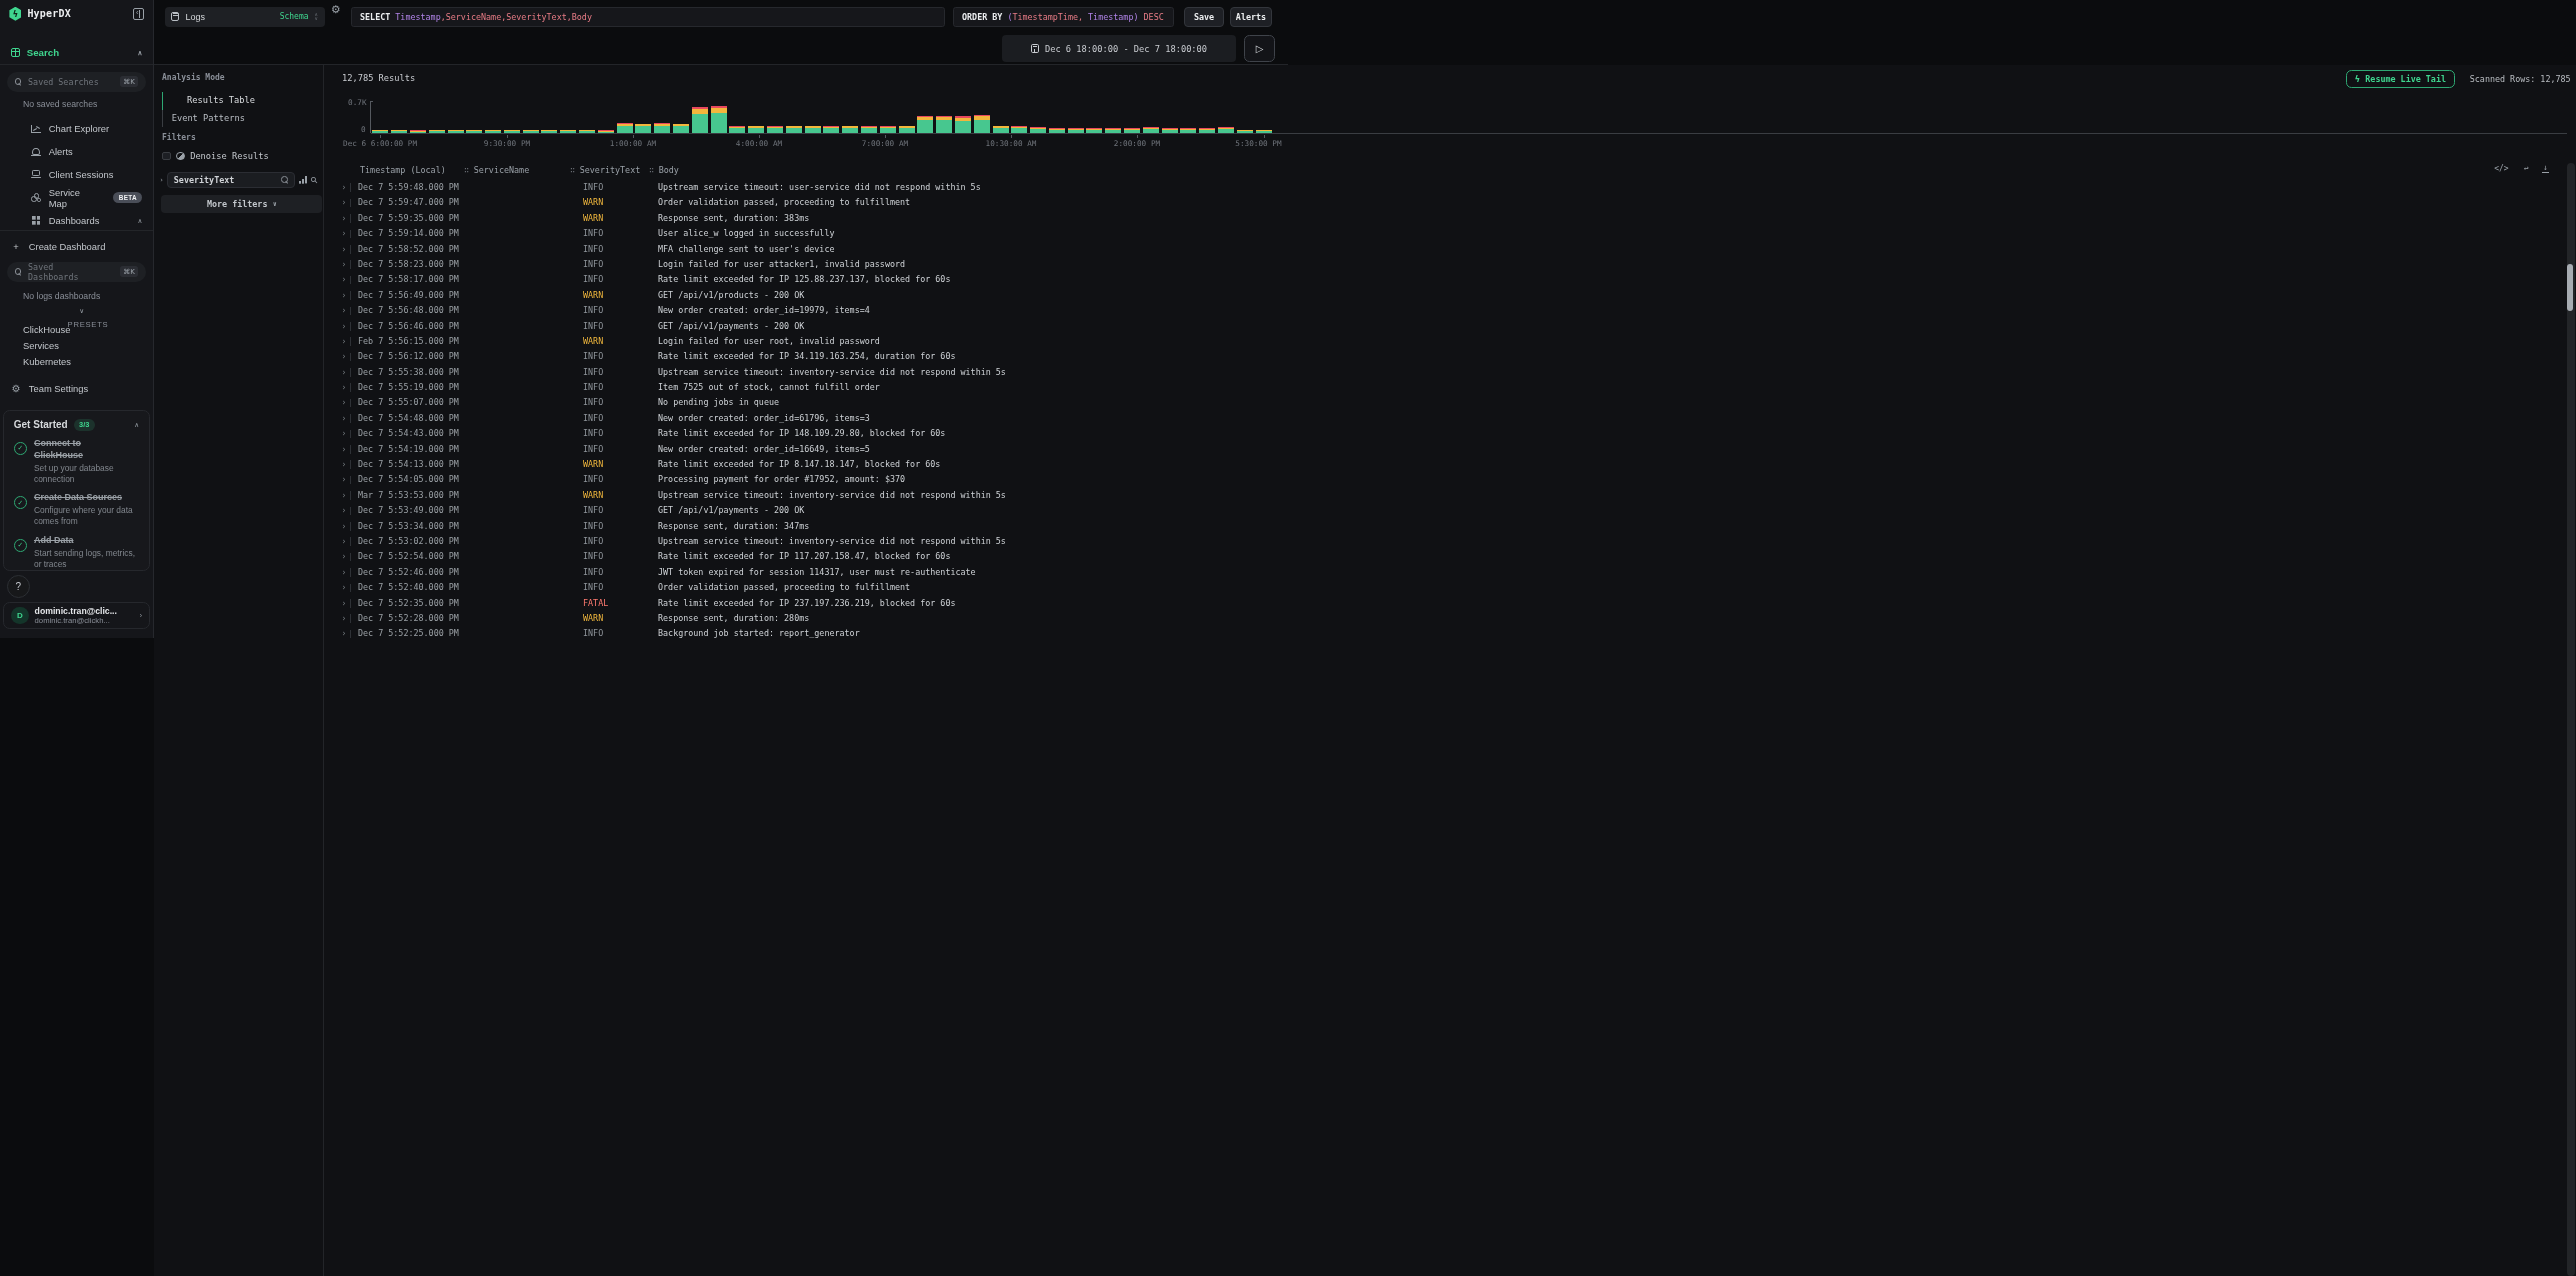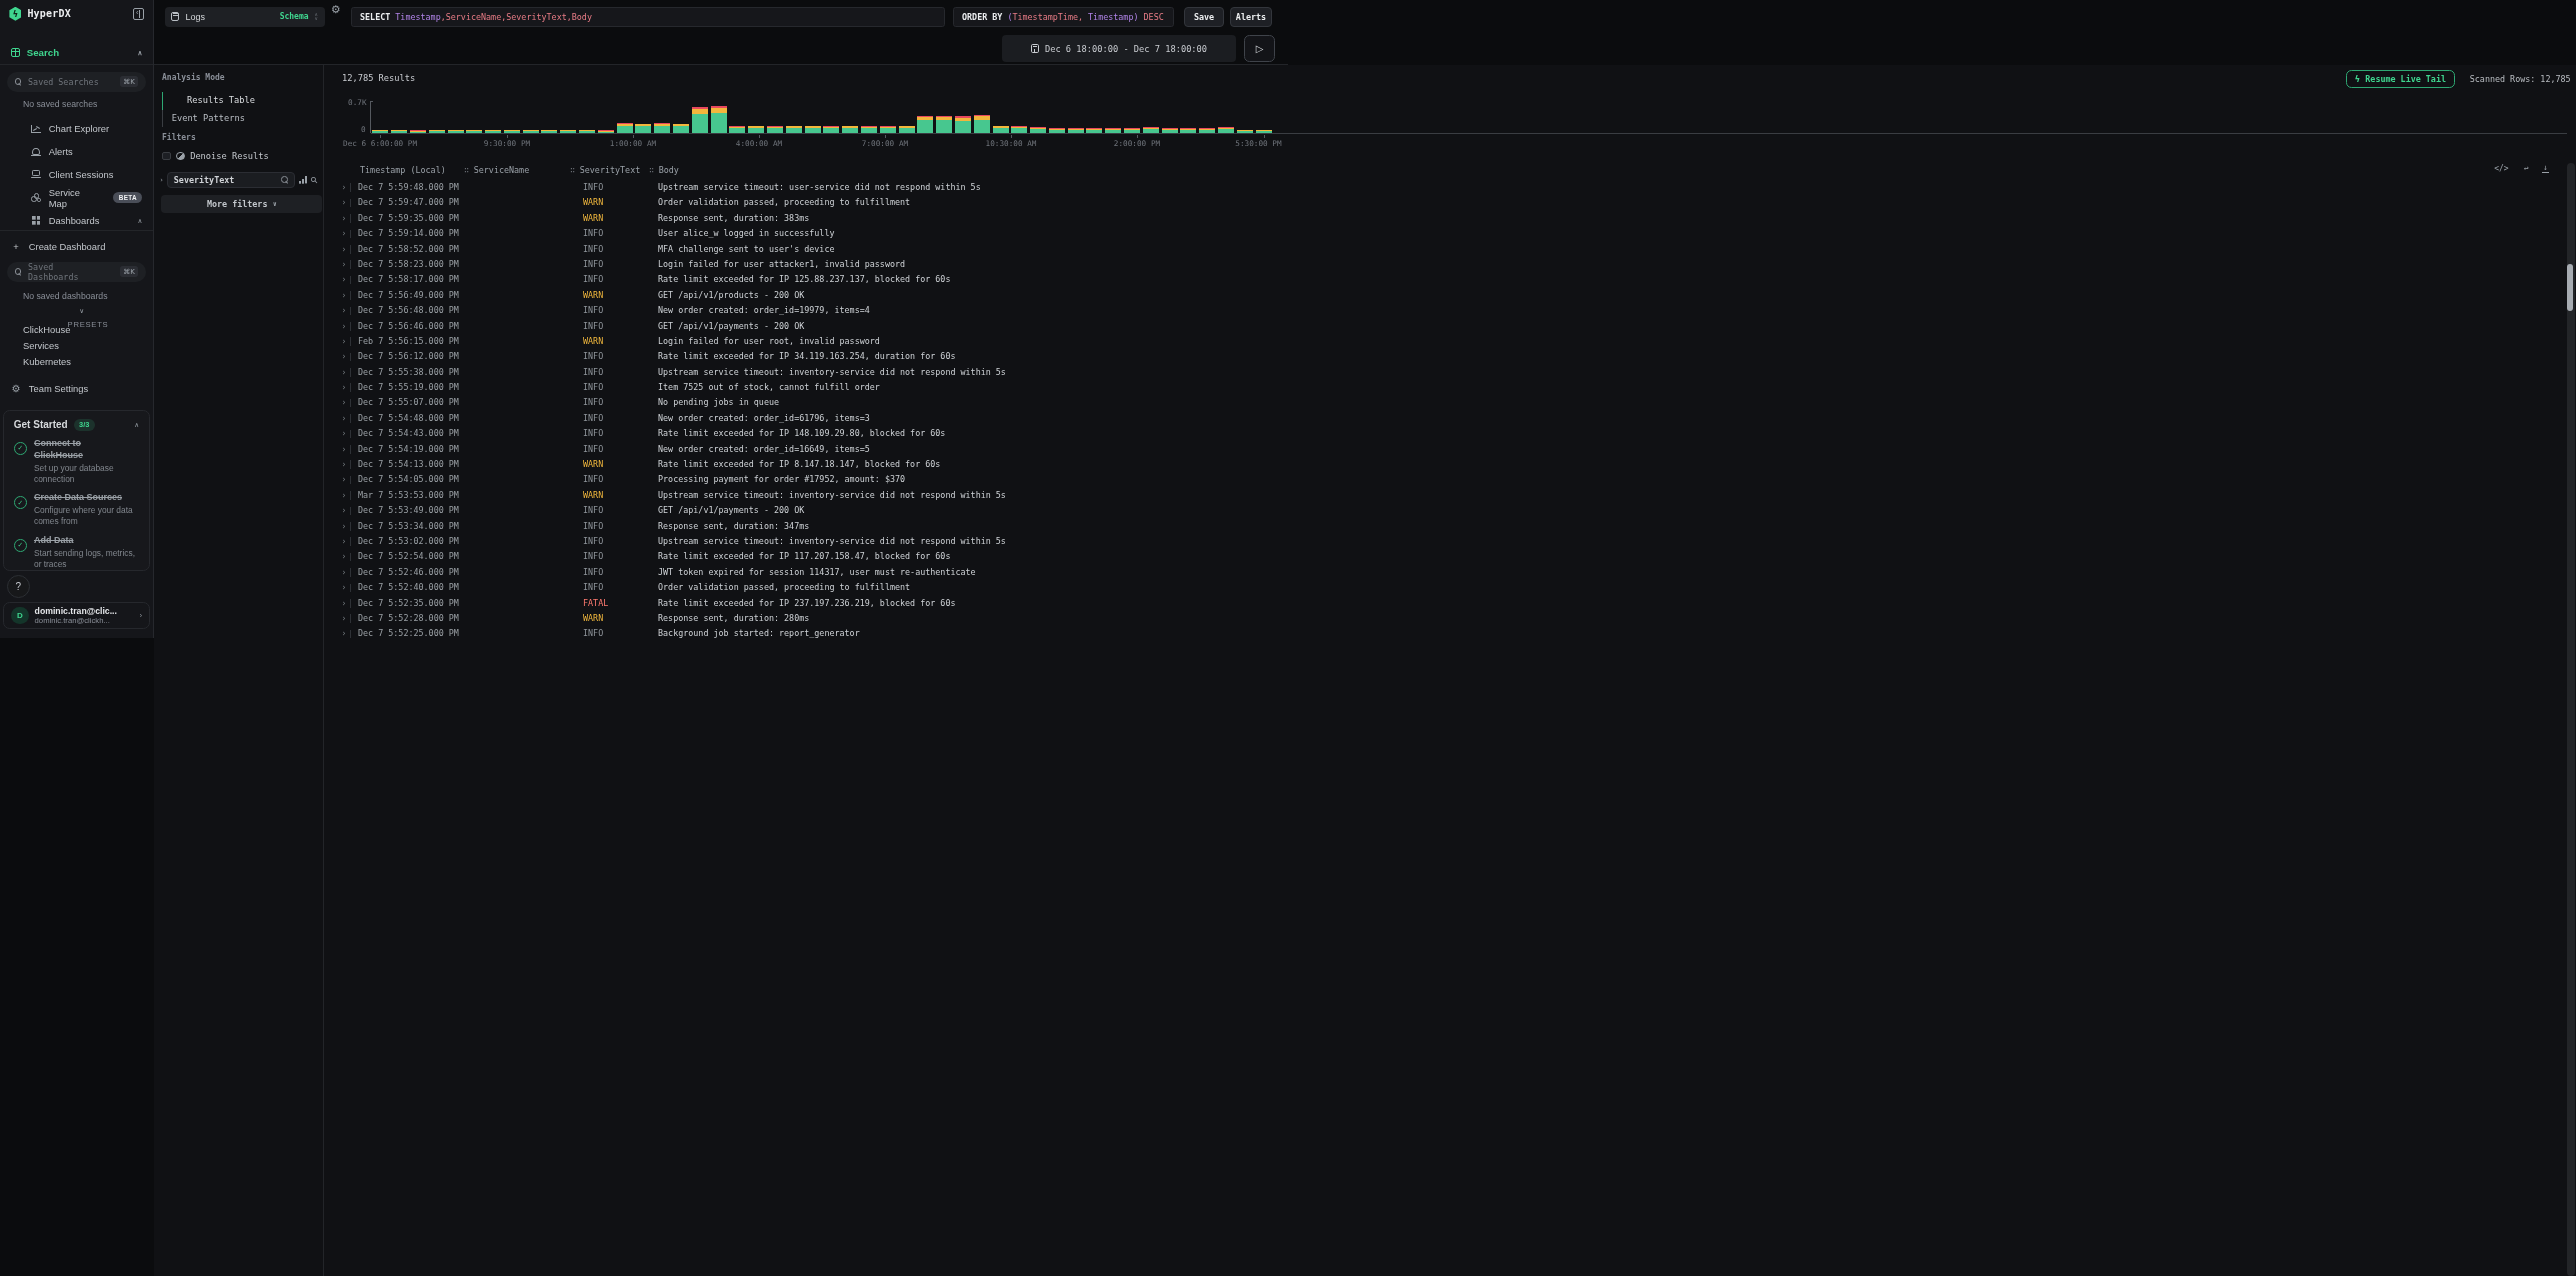--- a/index.html
+++ b/index.html
@@ -91,21 +91,21 @@
 
   
   #topbar { position:absolute; left:154px; top:0; width:1134px; height:65px;
     background:#0b0c0e; border-bottom:0.7px solid #232529; }
   .logs-btn { position:absolute; left:10.7px; top:6.7px; width:160px; height:20px; background:#1e2024;
     border-radius:4px; display:flex; align-items:center; gap:6px; padding:0 6.7px; }
   .i-db { position:relative; width:8px; height:8.7px; border:1px solid #b9bec4; border-radius:2px;}
   .i-db::before { content:''; position:absolute; left:0.7px; right:0.7px; top:1.3px; height:1px; background:#b9bec4;
     box-shadow:0 -2px 0 #b9bec4; }
   .logs-label { font-size:9px; color:#d6d9dc; flex:1; }
-  .schema-badge { font-family:"DejaVu Sans Mono",monospace; font-weight:bold; font-size:8px; color:#3fd68f;}
+  .schema-badge { font-family:"DejaVu Sans Mono",monospace; font-weight:normal; font-size:8px; color:#3fd68f;}
   .updown { display:flex; flex-direction:column; line-height:3.4px; font-size:4.7px; color:#6f747b; }
   .gear1 { position:absolute; left:177px; top:3.4px; font-size:10.7px; color:#9aa1a8; }
   .code-box { position:absolute; top:6.7px; height:20px; background:#16171b; border:0.7px solid #26282d;
     border-radius:2.7px; display:flex; align-items:center; padding:0 8px;
     font-family:"DejaVu Sans Mono",monospace; font-size:8.4px; white-space:pre; }
   #selectBox { left:197px; width:594px; }
   #orderBox { left:799px; width:221px; }
   .tok-kw { color:#eceef0; font-weight:bold; }
   .tok-purple { color:#b184e8; }
   .tok-salmon { color:#e87c86; }
@@ -264,21 +264,21 @@
     <span class="icon16" style="color:#c3c7cc">+</span>
     <span>Create Dashboard</span>
   </div>
 
   <div class="pill-input" style="top:262px">
     <span class="i-search"></span>
     <span>Saved Dashboards</span>
     <span class="sp"></span>
     <span class="kbd">⌘K</span>
   </div>
-  <div class="muted-line" style="top:291px">No saved dashboards</div>
+  <div class="muted-line" style="top:291px">No logs dashboards</div>
 
   <div class="presets-head" style="position:absolute;top:307px;left:0;right:0">
     <span class="chev" style="margin-left:-12px">∨</span>
     <span>PRESETS</span>
   </div>
   <div style="position:absolute;top:322px;left:0;right:0">
     <div class="simple-list-item">ClickHouse</div>
     <div class="simple-list-item">Services</div>
     <div class="simple-list-item">Kubernetes</div>
   </div>

